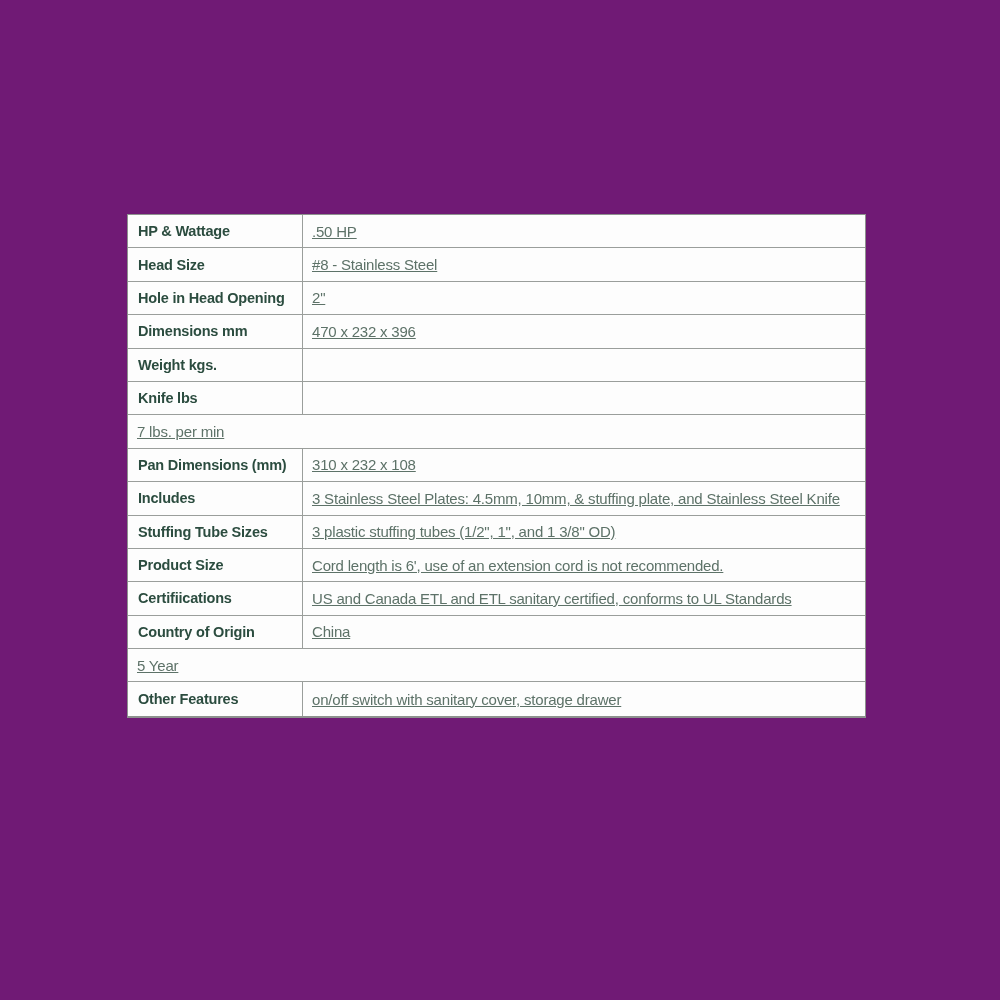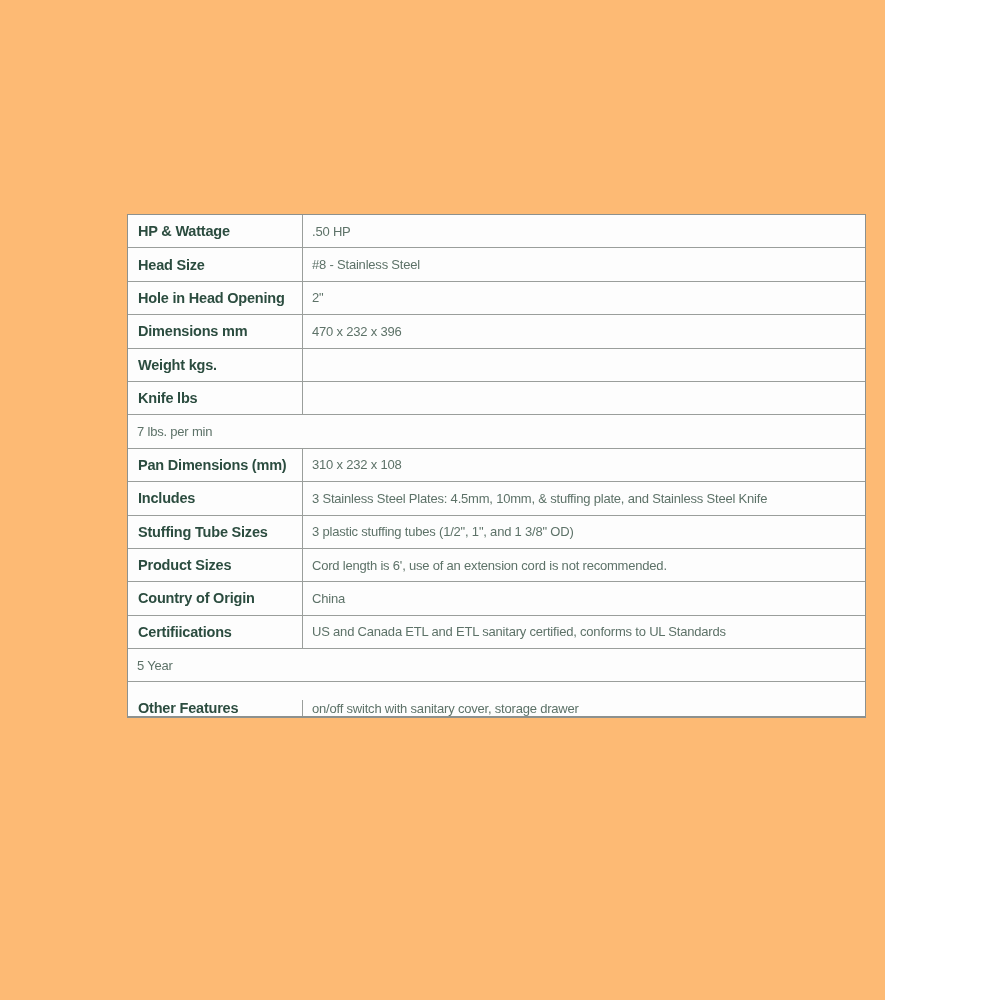--- a/index.html
+++ b/index.html
@@ -6,44 +6,43 @@
     margin: 0;
     padding: 0;
     background: #ffffff;
     width: 1000px;
     height: 1000px;
     font-family: "Liberation Sans", "DejaVu Sans", sans-serif;
     overflow: hidden;
   }
   .page {
     position: relative;
-    width: 885px;
+    width: 1000px;
     height: 1000px;
-    background: #fdba74;
+    background: #701a75;
   }
   .spec-table {
     position: absolute;
     left: 127px;
     top: 214px;
     width: 739px;
     border: 1px solid #8d918e;
     border-bottom: 2px solid #8d918e;
     box-sizing: border-box;
     background: #ffffff;
   }
   .spec-row {
     display: flex;
     height: 33.4px;
     box-sizing: border-box;
     border-bottom: 1px solid #9a9e9b;
     background: #fdfdfd;
   }
   .spec-row:last-child {
     border-bottom: none;
-    align-items: flex-end;
   }
   .cell-label {
     width: 175px;
     box-sizing: border-box;
     border-right: 1px solid #9a9e9b;
     display: flex;
     align-items: center;
     padding-left: 10px;
     padding-right: 4px;
     font-weight: bold;
@@ -52,25 +51,26 @@
     letter-spacing: -0.2px;
     white-space: nowrap;
     overflow: hidden;
   }
   .cell-value {
     flex: 1;
     display: flex;
     align-items: center;
     padding-left: 9px;
     padding-right: 4px;
-    font-size: 13px;
+    font-size: 15px;
     color: #5d7268;
     letter-spacing: -0.2px;
     white-space: nowrap;
     overflow: hidden;
+    text-decoration: underline;
   }
 </style>
 </head>
 <body>
 
 <div class="page">
   <div class="spec-table" id="spec-table">
       <div class="spec-row">
         <div class="cell-label">HP &amp; Wattage</div>
         <div class="cell-value">.50 HP</div>
@@ -102,30 +102,30 @@
       </div>
       <div class="spec-row">
         <div class="cell-label">Includes</div>
         <div class="cell-value">3 Stainless Steel Plates: 4.5mm, 10mm, &amp; stuffing plate, and Stainless Steel Knife</div>
       </div>
       <div class="spec-row">
         <div class="cell-label">Stuffing Tube Sizes</div>
         <div class="cell-value">3 plastic stuffing tubes (1/2", 1", and 1 3/8" OD)</div>
       </div>
       <div class="spec-row">
-        <div class="cell-label">Product Sizes</div>
+        <div class="cell-label">Product Size</div>
         <div class="cell-value">Cord length is 6', use of an extension cord is not recommended.</div>
+      </div>
+      <div class="spec-row">
+        <div class="cell-label">Certifiications</div>
+        <div class="cell-value">US and Canada ETL and ETL sanitary certified, conforms to UL Standards</div>
       </div>
       <div class="spec-row">
         <div class="cell-label">Country of Origin</div>
         <div class="cell-value">China</div>
-      </div>
-      <div class="spec-row">
-        <div class="cell-label">Certifiications</div>
-        <div class="cell-value">US and Canada ETL and ETL sanitary certified, conforms to UL Standards</div>
       </div>
       <div class="spec-row">
         <div class="cell-value">5 Year</div>
       </div>
       <div class="spec-row">
         <div class="cell-label">Other Features</div>
         <div class="cell-value">on/off switch with sanitary cover, storage drawer</div>
       </div>
     </div>
 </div>

